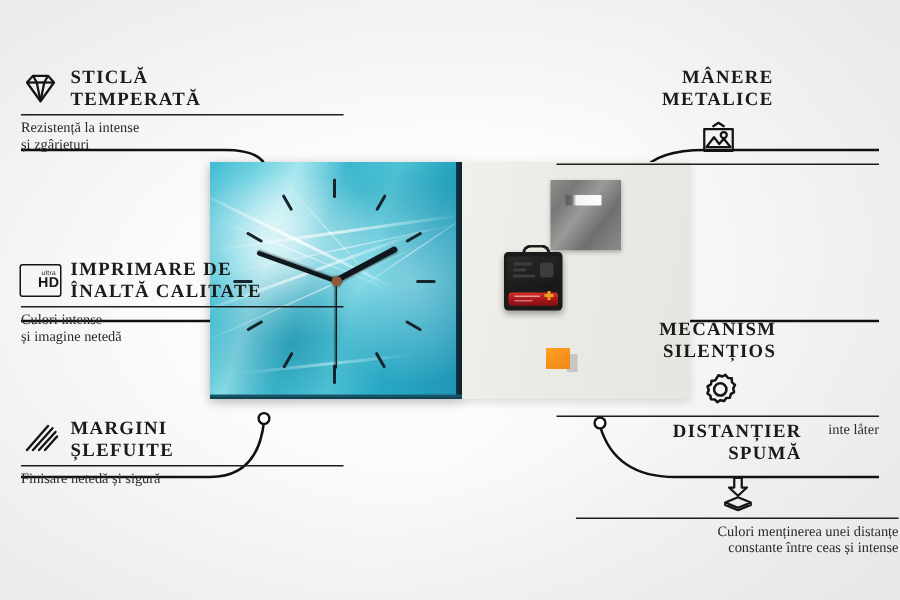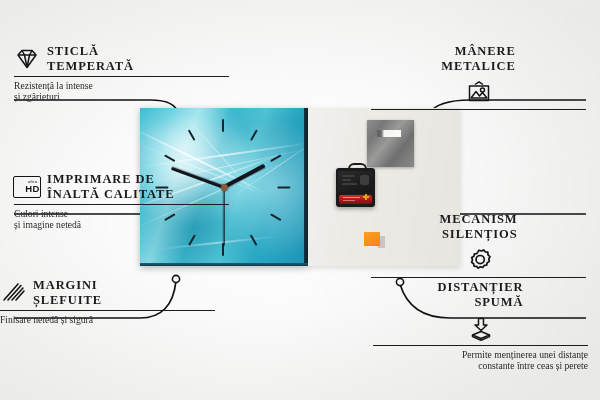--- a/index.html
+++ b/index.html
@@ -228,21 +228,21 @@
         <div class="title"><span>ÎNALTĂ CALITATE</span></div>
       </div>
     </div>
     <div class="rule"></div>
     <div class="desc">
       <div>Culori intense</div>
       <div>și imagine netedă</div>
     </div>
   </div>
 
-  <div class="feat left" style="left:0;top:278px;">
+  <div class="feat left" style="left:14px;top:278px;">
     <div class="head">
       <span class="ico">
         <svg width="26" height="22" viewBox="0 0 26 22">
           <g stroke="#141414" stroke-width="1.6" stroke-linecap="round">
             <path d="M4,18 L18,2"></path>
               <path d="M8,18 L21,3.5"></path>
               <path d="M12,18 L23,6"></path>
               <path d="M16,18 L24,9"></path>
           </g>
         </svg>
@@ -292,39 +292,40 @@
             <path d="M13,2.2 L15.6,3 L17.6,1.9 L19.4,4 L21.8,4.1 L22,6.9 L24,8.6 L22.8,11 L23.4,13.4 L21.2,14.8
                      L20.6,17.2 L18.2,17.4 L16.7,19.4 L14.3,18.8 L12.2,20.1 L10.5,18.3 L8,18.2 L7.6,15.8
                      L5.6,14.3 L6.5,12 L5.7,9.6 L7.9,8.3 L8.4,5.9 L10.8,5.6 Z"></path>
             <circle cx="14.2" cy="11.6" r="4.1"></circle>
           </g>
         </svg>
       </span>
     </div>
     <div class="rule"></div>
     <div class="desc">
-    </div>
-  </div>
-
-  <div class="feat right" style="left:373px;top:280px;">
+      <div>inte låter</div>
+    </div>
+  </div>
+
+  <div class="feat right" style="left:384px;top:280px;">
     <div class="head">
       <div>
         <div class="title"><span>DISTANȚIER</span></div>
         <div class="title"><span>SPUMĂ</span></div>
       </div>
       <span class="ico">
         <svg width="26" height="24" viewBox="0 0 26 24">
           <g fill="none" stroke="#141414" stroke-width="1.5" stroke-linejoin="round">
             <path d="M10.5,1.5 L15.5,1.5 L15.5,8 L19,8 L13,13.5 L7,8 L10.5,8 Z"></path>
             <path d="M13,14.5 L21.5,18 L13,21.5 L4.5,18 Z"></path>
             <path d="M4.5,18 L4.5,19.6 L13,23.2 L21.5,19.6 L21.5,18"></path>
           </g>
         </svg>
       </span>
     </div>
     <div class="rule"></div>
     <div class="desc">
-      <div>Permite menținerea unei distanțe</div>
-      <div>constante între ceas și perete</div>
+      <div>Culori menținerea unei distanțe</div>
+      <div>constante între ceas și intense</div>
     </div>
   </div>
 
 </div>
 
 </body></html>

